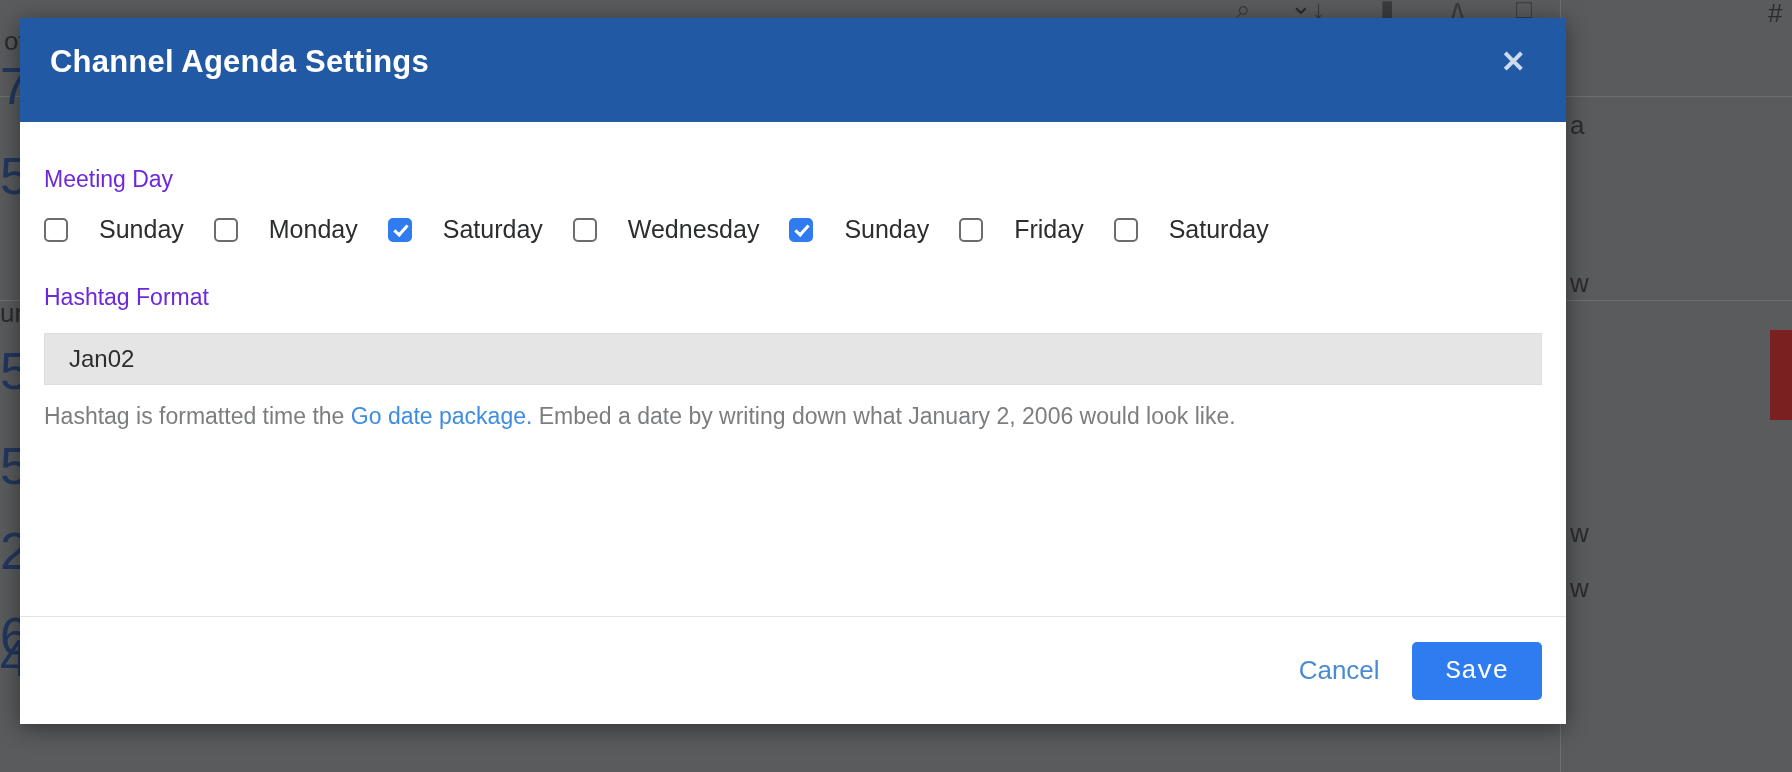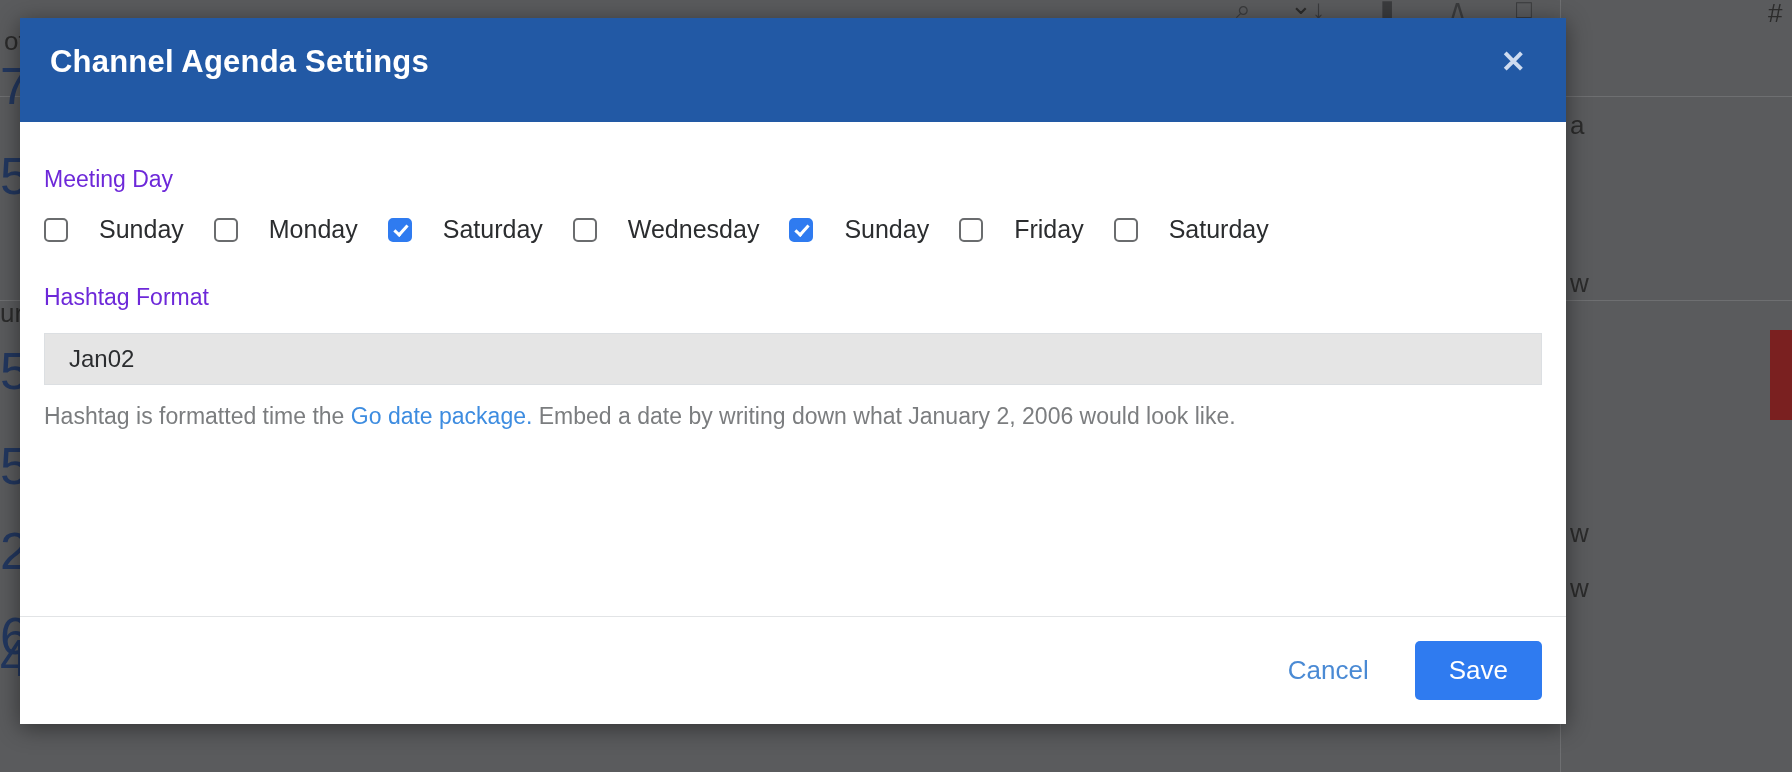--- a/index.html
+++ b/index.html
@@ -177,37 +177,37 @@
 
   .modal-footer {
     flex: none;
     border-top: 1px solid #e2e4e6;
     height: 108px;
     display: flex;
     align-items: center;
     justify-content: flex-end;
     padding: 0 24px;
     box-sizing: border-box;
-    gap: 32px;
+    gap: 18px;
   }
   .btn-cancel {
     background: none;
     border: none;
     color: #4a8ad4;
     font-size: 26px;
     font-family: "Liberation Sans", sans-serif;
     cursor: pointer;
     padding: 10px 14px;
   }
   .btn-save {
     background: #2f7bf0;
     border: none;
     color: #ffffff;
     font-size: 26px;
-    font-family: Liberation Sans, sans-serif;
+    font-family: Liberation Mono, monospace;
     border-radius: 5px;
     padding: 14px 34px;
     cursor: pointer;
   }
 </style>
 </head>
 <body>
 
 <div id="stage">
 

